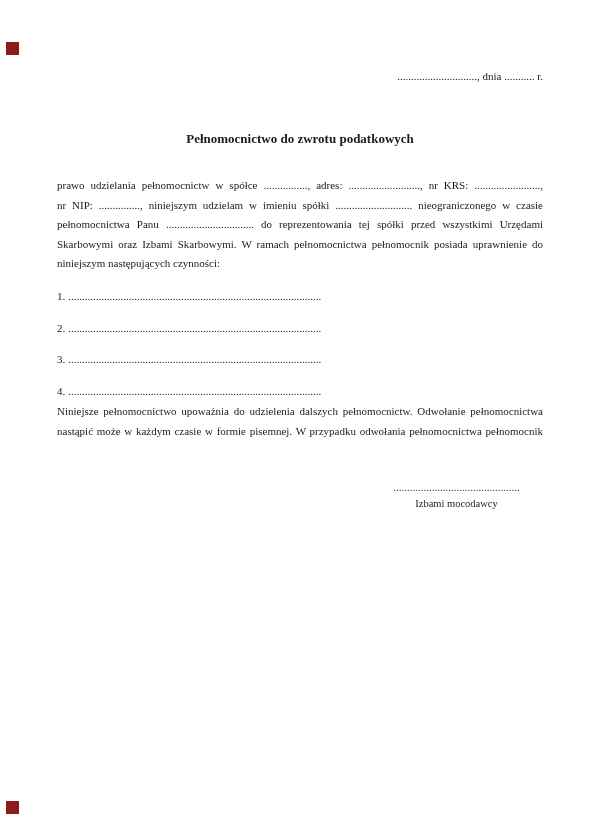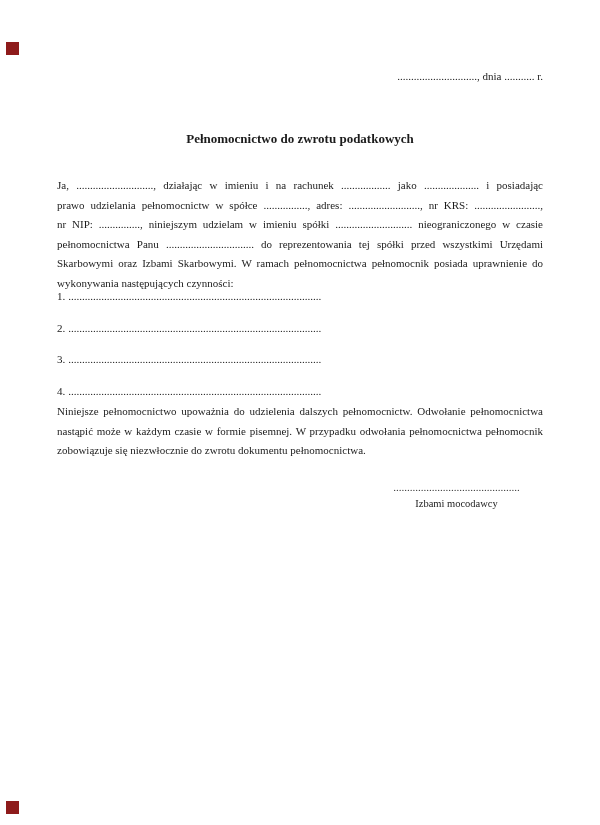--- a/index.html
+++ b/index.html
@@ -99,47 +99,45 @@
 
 <div class="page">
 
   <div class="mark mark-top" style="background: rgb(142, 27, 27);"></div>
 
   <div class="date-line">............................., dnia ........... r.</div>
 
   <h1 class="title">Pełnomocnictwo do zwrotu podatkowych</h1>
 
   <div class="para p1">
-    <div class="jline">Ja, ............................, działając w imieniu i na rachunek .................. jako .................... i posiadając</div>
     <div class="jline">prawo udzielania pełnomocnictw w spółce ................, adres: .........................., nr KRS: ........................,</div>
     <div class="jline">nr NIP: ..............., niniejszym udzielam w imieniu spółki ............................ nieograniczonego w czasie</div>
     <div class="jline">pełnomocnictwa Panu ................................ do reprezentowania tej spółki przed wszystkimi Urzędami</div>
     <div class="jline">Skarbowymi oraz Izbami Skarbowymi. W ramach pełnomocnictwa pełnomocnik posiada uprawnienie do</div>
-    <div class="lline">wykonywania następujących czynności:</div>
+    <div class="lline">niniejszym następujących czynności:</div>
   </div>
 
   <div class="list">
     <div class="list-row">
       <span class="list-num">1.</span><span class="list-dots">............................................................................................</span>
     </div>
     <div class="list-row">
       <span class="list-num">2.</span><span class="list-dots">............................................................................................</span>
     </div>
     <div class="list-row">
       <span class="list-num">3.</span><span class="list-dots">............................................................................................</span>
     </div>
     <div class="list-row">
       <span class="list-num">4.</span><span class="list-dots">............................................................................................</span>
     </div>
   </div>
 
   <div class="para p2">
     <div class="jline">Niniejsze pełnomocnictwo upoważnia do udzielenia dalszych pełnomocnictw. Odwołanie pełnomocnictwa</div>
     <div class="jline">nastąpić może w każdym czasie w formie pisemnej. W przypadku odwołania pełnomocnictwa pełnomocnik</div>
-    <div class="lline">zobowiązuje się niezwłocznie do zwrotu dokumentu pełnomocnictwa.</div>
   </div>
 
   <div class="signature">
     <div class="sig-dots">..............................................</div>
     <div class="sig-label">Izbami mocodawcy</div>
   </div>
 
   <div class="mark mark-bottom" style="background: rgb(142, 27, 27);"></div>
 
 </div>

